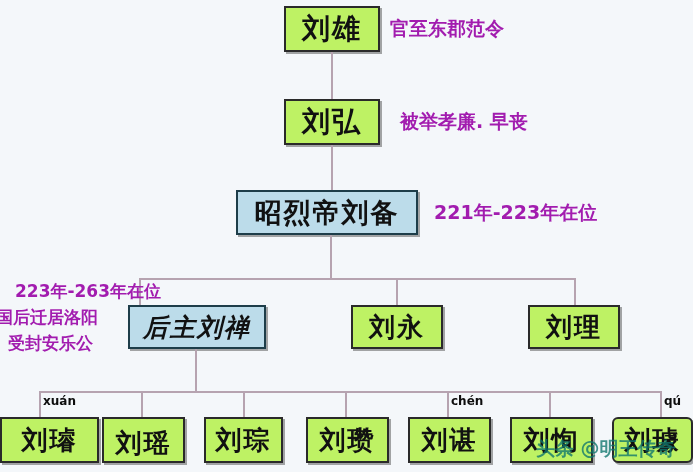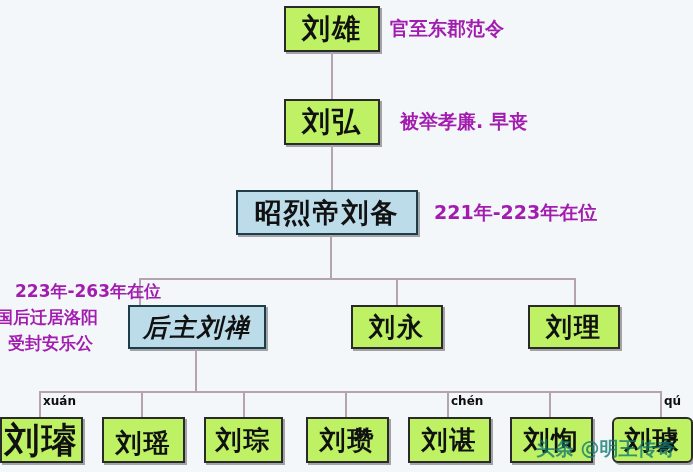--- a/index.html
+++ b/index.html
@@ -141,21 +141,21 @@
   <div class="line v" style="left:243px; top:391px; height:26px;"></div>
   <div class="line v" style="left:345px; top:391px; height:26px;"></div>
   <div class="line v" style="left:447px; top:391px; height:26px;"></div>
   <div class="line v" style="left:549px; top:391px; height:26px;"></div>
   <div class="line v" style="left:660px; top:391px; height:26px;"></div>
 
   <div class="pinyin" style="left:42px; top:394px;">xuán</div>
   <div class="pinyin" style="left:450px; top:394px;">chén</div>
   <div class="pinyin" style="left:663px; top:394px;">qú</div>
 
-  <div class="node" style="left:0px; top:417px; width:83px; height:46px; font-size:35px;">
+  <div class="node" style="left:0px; top:417px; width:99px; height:46px; font-size:26px;">
     <span>刘璿</span>
   </div>
   <div class="node" style="left:102px; top:417px; width:83px; height:46px; font-size:26px;align-items:flex-end;">
     <span>刘瑶</span>
   </div>
   <div class="node" style="left:204px; top:417px; width:79px; height:46px; font-size:26px;">
     <span>刘琮</span>
   </div>
   <div class="node" style="left:306px; top:417px; width:83px; height:46px; font-size:26px;">
     <span>刘瓒</span>

